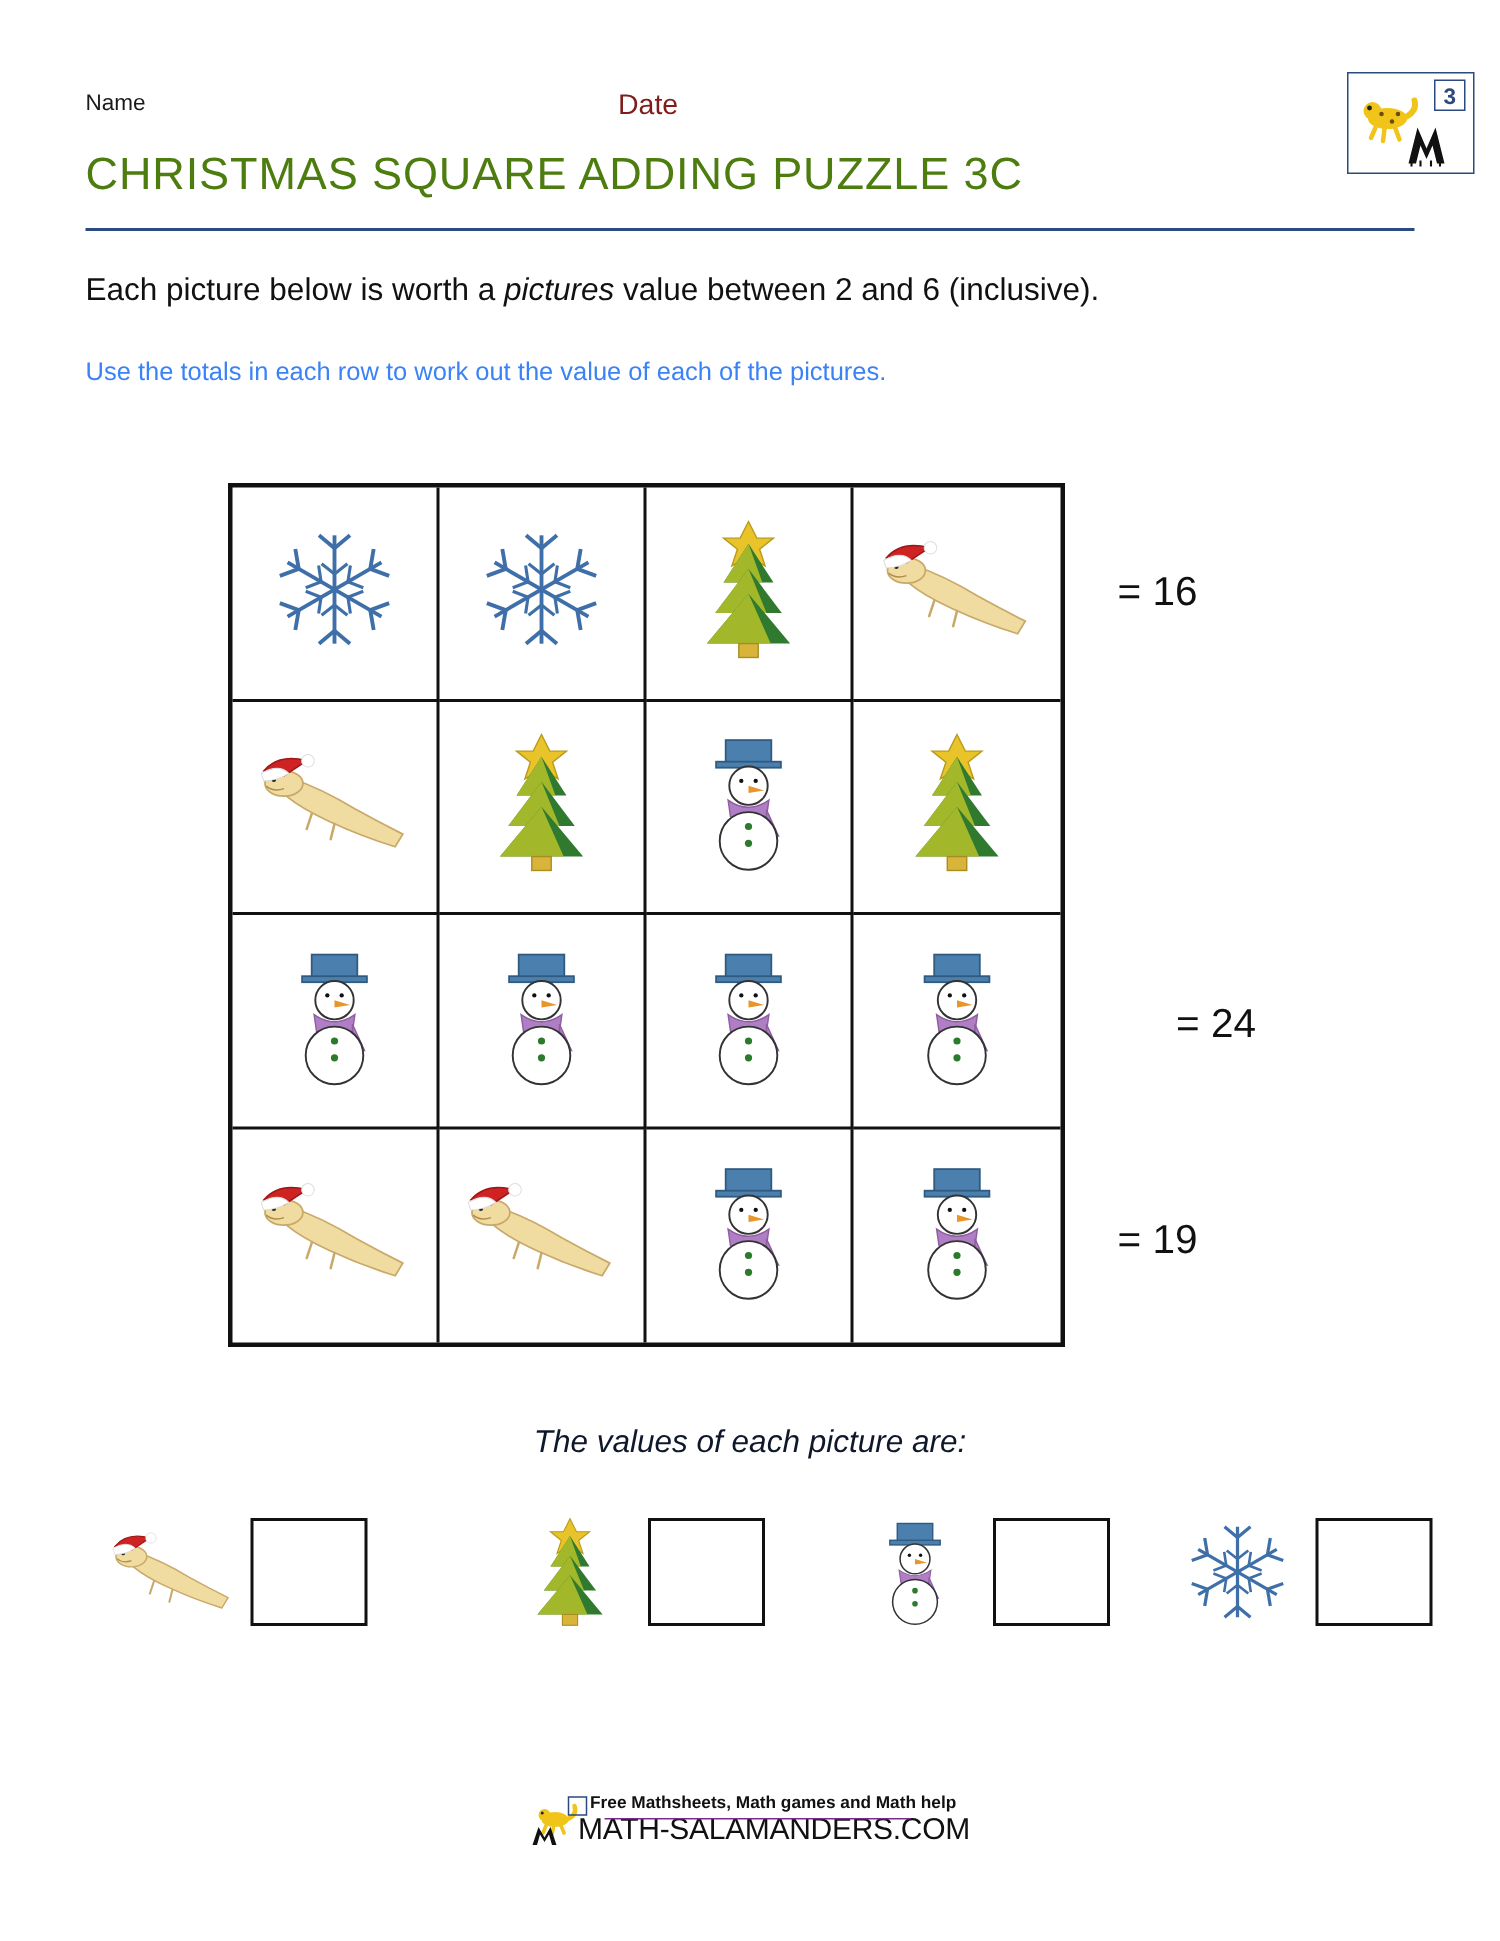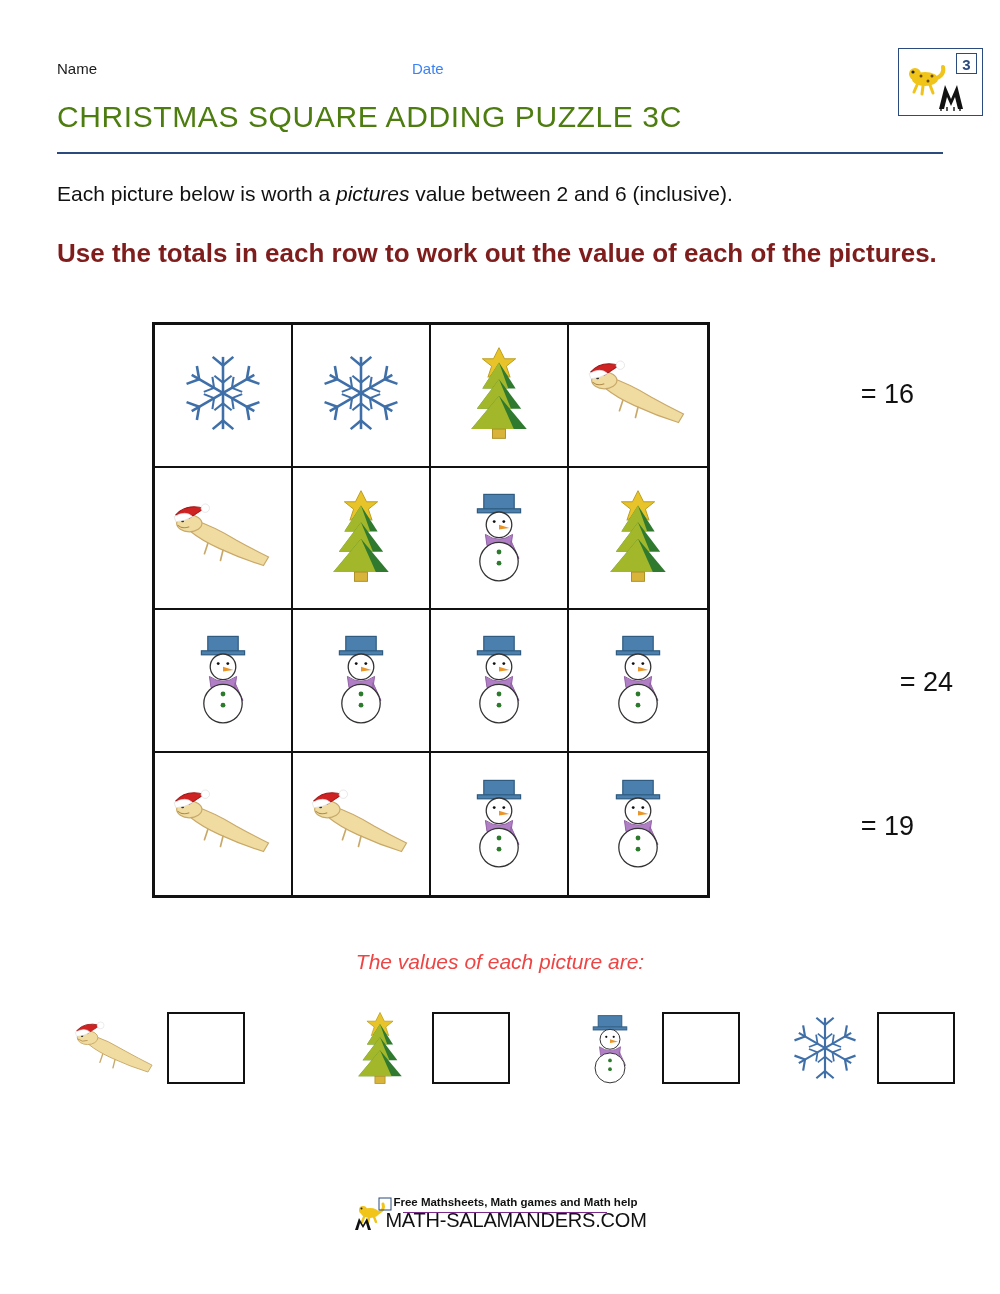--- a/index.html
+++ b/index.html
@@ -26,22 +26,22 @@
   
   .hdr-name {
     position: absolute;
     left: 57px; top: 60px;
     font-size: 15px;
     color: #1a1a1a;
   }
   .hdr-date {
     position: absolute;
     left: 412px; top: 60px;
-    font-size: 15px;
-    color: #3b82f6;
+    font-size: 19px;
+    color: #7f1d1d;
   }
   .logo-box {
     position: absolute;
     right: 57px; top: 48px;
     width: 85px; height: 68px;
     border: 1px solid #2b4a7d;
     background: #fff;
     box-sizing: border-box;
   }
   .logo-num {
@@ -74,23 +74,22 @@
   
   .intro1 {
     position: absolute;
     left: 57px; top: 182px;
     font-size: 21px;
     color: #111;
   }
   .intro2 {
     position: absolute;
     left: 57px; top: 238px;
-    font-size: 26px;
-    color: #7f1d1d;
-    font-weight: bold;
+    font-size: 17px;
+    color: #3b82f6;
   }
   .intro1 em { font-style: italic; }
 
   
   .grid {
     position: absolute;
     left: 152px; top: 322px;
     width: 558px; height: 576px;
     border: 3px solid #111;
     box-sizing: border-box;
@@ -104,22 +103,22 @@
     display: flex;
     align-items: center;
     justify-content: center;
     box-sizing: border-box;
   }
   .cell:nth-child(4n) { border-right: none; }
   .cell:nth-child(n+13) { border-bottom: none; }
 
   .totals {
     position: absolute;
-    left: 774px; top: 322px;
-    width: 180px; height: 576px; text-align: right;
+    left: 745px; top: 322px;
+    width: 180px; height: 576px;
   }
   .total {
     position: absolute;
     left: 0;
     width: 140px;
     height: 144px;
     line-height: 144px;
     font-size: 27px;
     color: #111;
   }
@@ -129,21 +128,21 @@
   .total.r3 { top: 432px; }
 
   
   .values-caption {
     position: absolute;
     left: 0; top: 950px;
     width: 1000px;
     text-align: center;
     font-size: 21px;
     font-style: italic;
-    color: #ef4444;
+    color: #0f172a;
   }
   .answers {
     position: absolute;
     left: 55px; top: 1000px;
     width: 890px; height: 96px;
   }
   .answer-group {
     position: absolute;
     top: 0;
     width: 210px; height: 96px;

